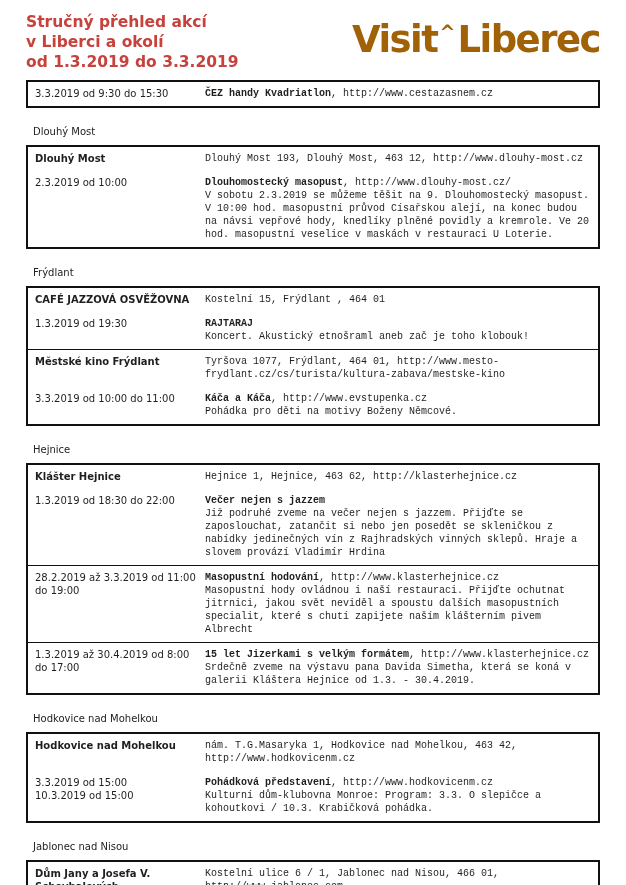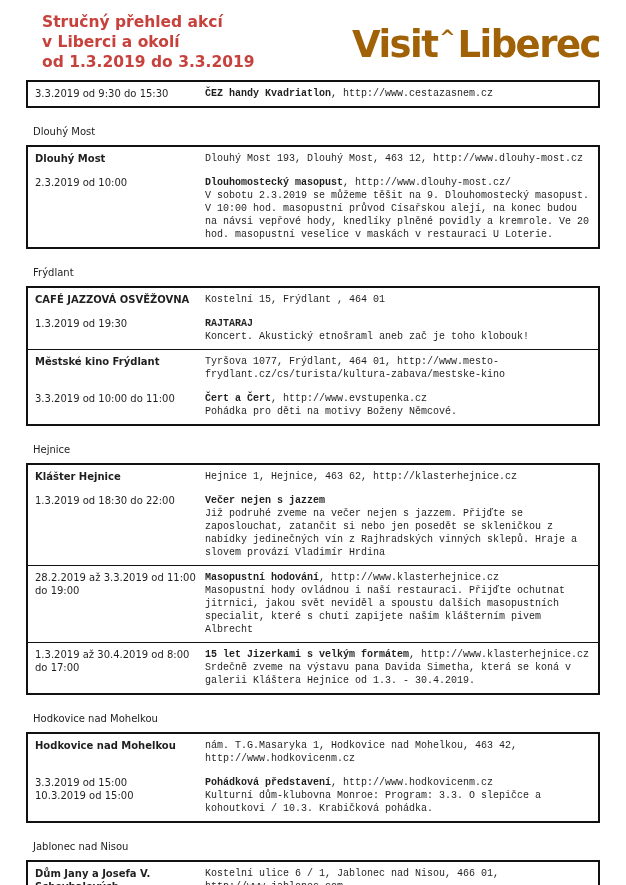--- a/index.html
+++ b/index.html
@@ -6,21 +6,21 @@
   html,body { width:626px; background:#ffffff; }
   body {
     font-family:"DejaVu Sans", sans-serif;
     color:#1f1f1f;
     padding:10px 26px 10px 26px;
     min-height:885px;
     font-size:10px;
     line-height:13px;
   }
   
-  .header { display:flex; justify-content:space-between; align-items:flex-end; margin-bottom:8px;margin-left:16px; }
+  .header { display:flex; justify-content:space-between; align-items:center; margin-bottom:8px; }
   .title-block { padding-top:2px; }
   .title-line { color:#c7423d; font-weight:bold; font-size:15.5px; line-height:20px; }
   .title-date { color:#c7423d; font-weight:bold; font-size:15.5px; line-height:20px; }
   .logo { white-space:nowrap; color:#a16207; font-weight:bold; font-size:37px; letter-spacing:-1.5px; line-height:44px; padding-top:2px; }
   .logo .caret { font-size:19px; font-weight:bold; position:relative; top:-13px; letter-spacing:0; margin:0 2px; }
   
   .section-label { font-size:10px; color:#222; margin:17px 0 7px 7px; }
   .section:first-of-type .event-table { margin-top:0; }
   .event-table { border:2px solid #111; background:#fff; }
   .row { display:flex; padding:5px 0 6px 0; }
@@ -102,21 +102,21 @@
           <div class="col-left">
             <div class="date-line">Městské kino Frýdlant</div>
           </div>
           <div class="col-right">Tyršova 1077, Frýdlant, 464 01, http://www.mesto-frydlant.cz/cs/turista/kultura-zabava/mestske-kino</div>
         </div>
         <div class="row">
           <div class="col-left">
             <div class="date-line">3.3.2019 od 10:00 do 11:00</div>
           </div>
           <div class="col-right">
-            <div class="evt-titleline"><span class="evt-title">Čert a Čert</span><span class="evt-url">, http://www.evstupenka.cz</span></div>
+            <div class="evt-titleline"><span class="evt-title">Káča a Káča</span><span class="evt-url">, http://www.evstupenka.cz</span></div>
             <div class="evt-desc">Pohádka pro děti na motivy Boženy Němcové.</div>
           </div>
         </div>
       </div>
     </div>
     <div class="section">
       <div class="section-label">Hejnice</div>
       <div class="event-table">
         <div class="row venue">
           <div class="col-left">

